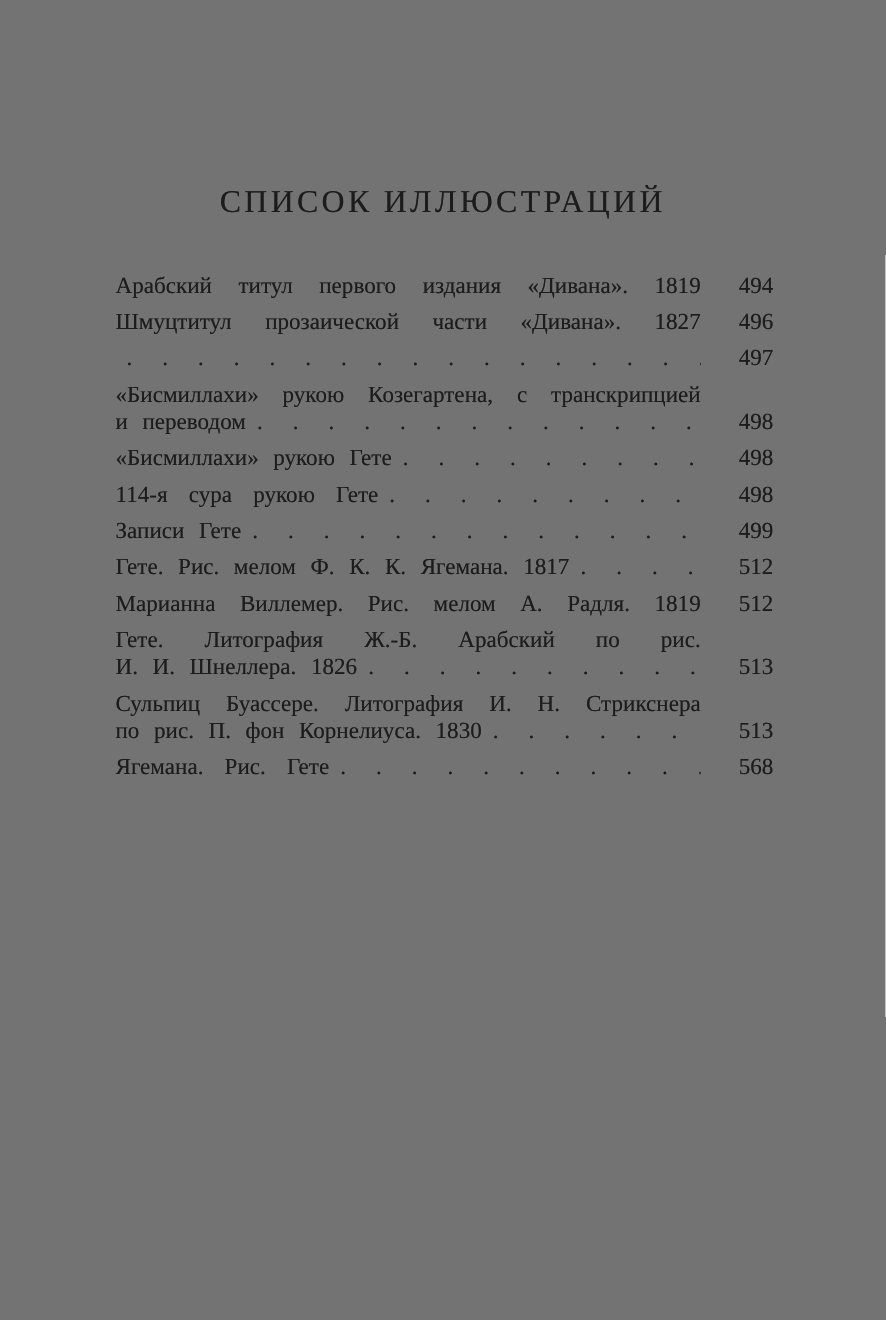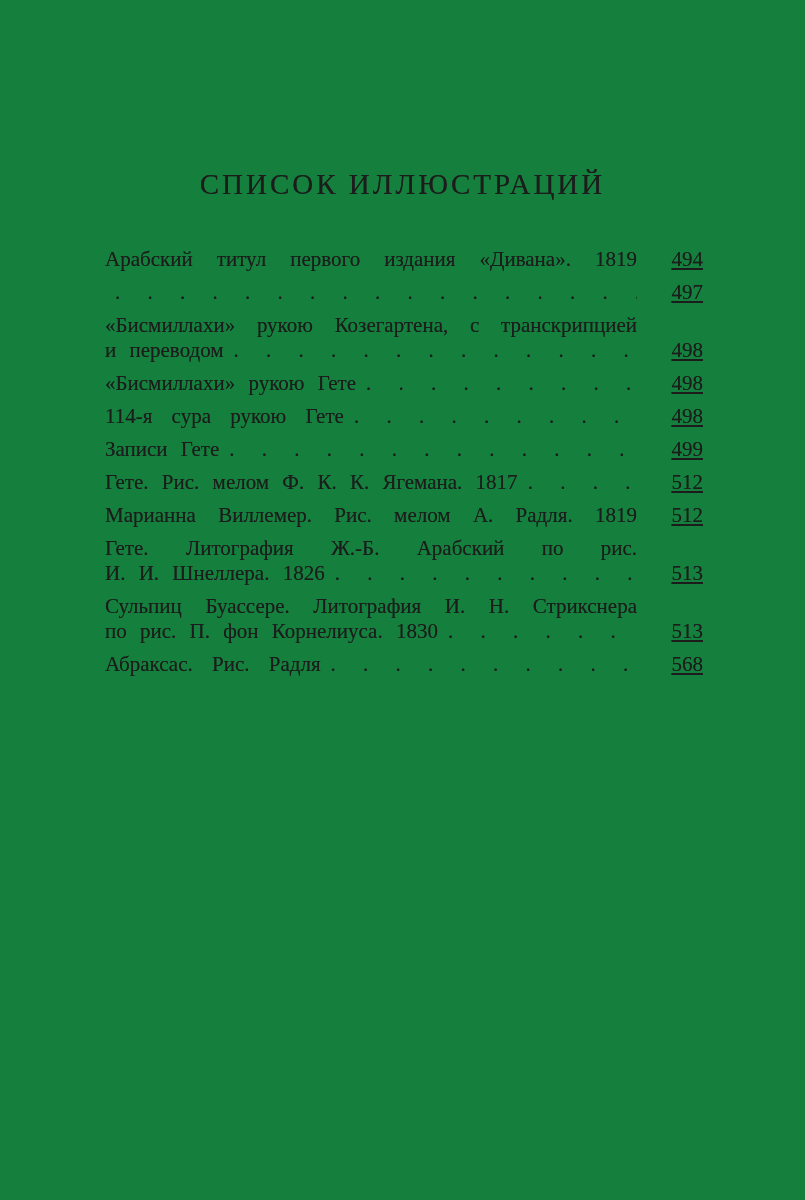--- a/index.html
+++ b/index.html
@@ -4,21 +4,21 @@
 <style>
   html, body {
     margin: 0;
     padding: 0;
     background: #ffffff;
   }
   .sheet {
     position: relative;
     width: 805px;
     height: 1200px;
-    background: #15803d;
+    background: #737373;
     overflow: hidden;
     font-family: "Liberation Serif", "DejaVu Serif", serif;
     color: #1c1c1c;
     text-shadow: 0 0 0.5px rgba(20,20,20,0.55);
   }
   .title {
     position: absolute;
     top: 168px;
     left: 0;
     width: 805px;
@@ -61,21 +61,20 @@
     overflow: hidden;
     white-space: nowrap;
     word-spacing: 22px;
     padding-left: 10px;
     min-width: 0;
   }
   .pg {
     flex: 0 0 66px;
     width: 66px;
     text-align: right;
-    text-decoration: underline;
   }
 </style>
 </head>
 <body>
 
 <div class="sheet">
 
   <div class="title">СПИСОК ИЛЛЮСТРАЦИЙ</div>
 
   <div class="toc">
@@ -83,20 +82,28 @@
     <div class="entry">
       <div class="line">
         <div class="body">
           <span class="txt just">Арабский титул первого издания «Дивана». 1819</span>
         </div>
         <span class="pg">494</span>
       </div>
     </div>
 
 
+    <div class="entry">
+      <div class="line">
+        <div class="body">
+          <span class="txt just">Шмуцтитул прозаической части «Дивана». 1827</span>
+        </div>
+        <span class="pg">496</span>
+      </div>
+    </div>
 
     <div class="entry">
       <div class="line">
         <div class="body">
           <span class="leader">. . . . . . . . . . . . . . . . . . . . . . . .</span>
         </div>
         <span class="pg">497</span>
       </div>
     </div>
 
@@ -193,21 +200,21 @@
           <span class="txt ws1">по рис. П. фон Корнелиуса. 1830</span>
           <span class="leader">. . . . . . . . . . . . . . . . . . . . . . . .</span>
         </div>
         <span class="pg">513</span>
       </div>
     </div>
 
     <div class="entry">
       <div class="line">
         <div class="body">
-          <span class="txt ws2">Абраксас. Рис. Радля</span>
+          <span class="txt ws2">Ягемана. Рис. Гете</span>
           <span class="leader">. . . . . . . . . . . . . . . . . . . . . . . .</span>
         </div>
         <span class="pg">568</span>
       </div>
     </div>
 
   </div>
 </div>
 
 </body></html>

